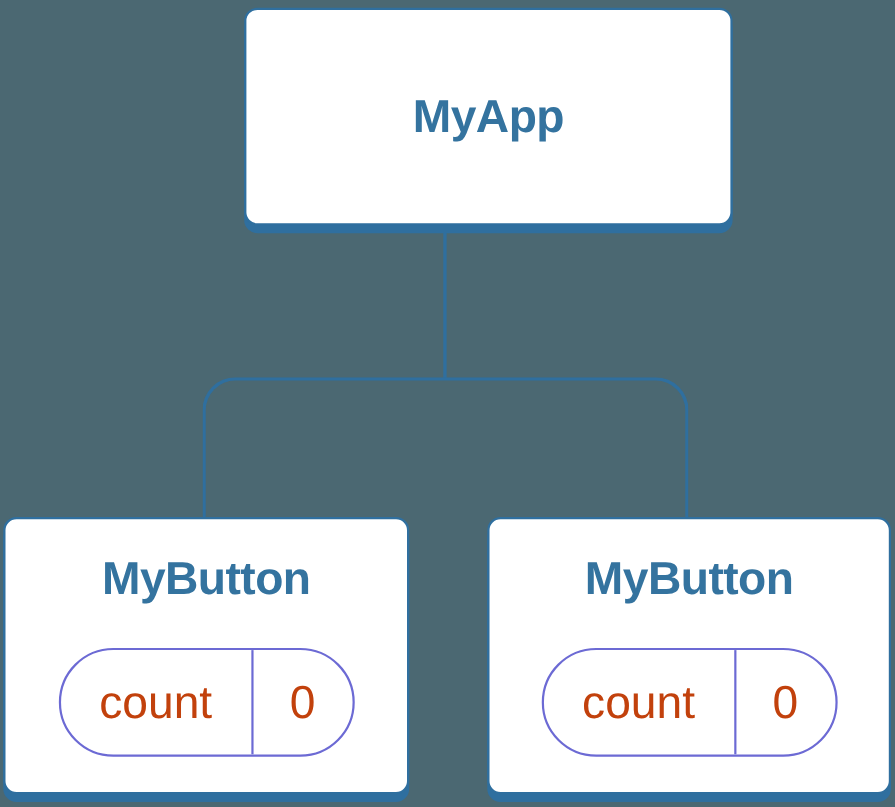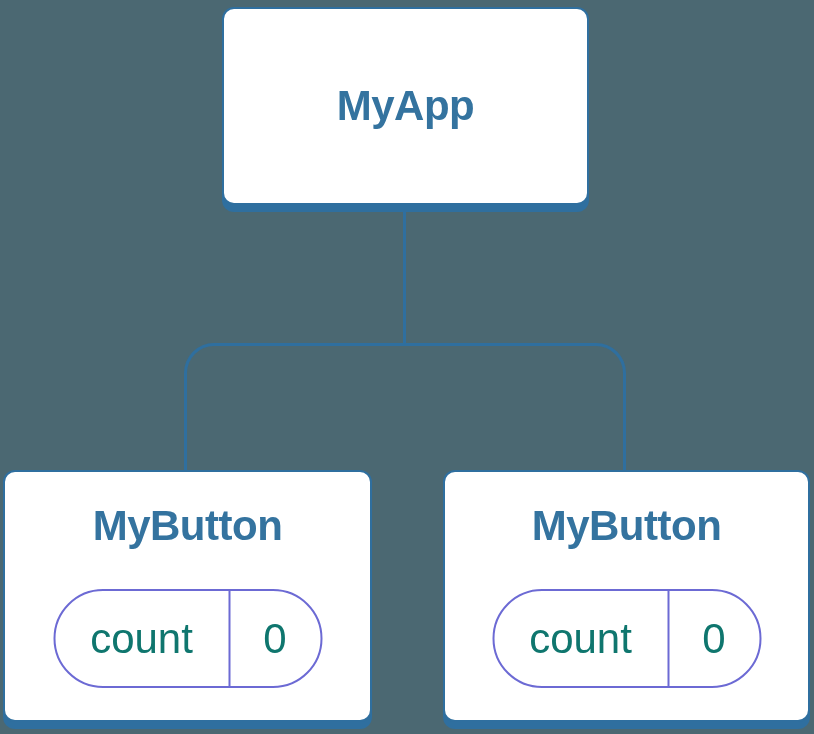--- a/index.html
+++ b/index.html
@@ -42,21 +42,21 @@
     z-index: 1;
     box-sizing: border-box;
     background: #ffffff;
     border: 2px solid #2f6f9f;
     border-radius: 12px;
     box-shadow: 0 7px 0 #2f6f9f;
   }
   .node-root {
     left: 222px;
     top: 7px;
-    width: 367px;
+    width: 444px;
     height: 198px;
     display: flex;
     align-items: center;
     justify-content: center;
   }
   .node-child-left {
     left: 3px;
     top: 470px;
     width: 369px;
     height: 252px;
@@ -96,21 +96,21 @@
     border: 2px solid #6c6ad4;
     border-radius: 50px;
     display: flex;
     background: #ffffff;
     overflow: hidden;
   }
   .state-key, .state-value {
     display: flex;
     align-items: center;
     justify-content: center;
-    color: #0f766e;
+    color: #c2410c;
     font-size: 42px;
     font-weight: 400;
   }
   .state-key { width: 173px; }
   .state-value {
     flex: 1;
     border-left: 2px solid #6c6ad4;
   }
 </style>
 </head>

